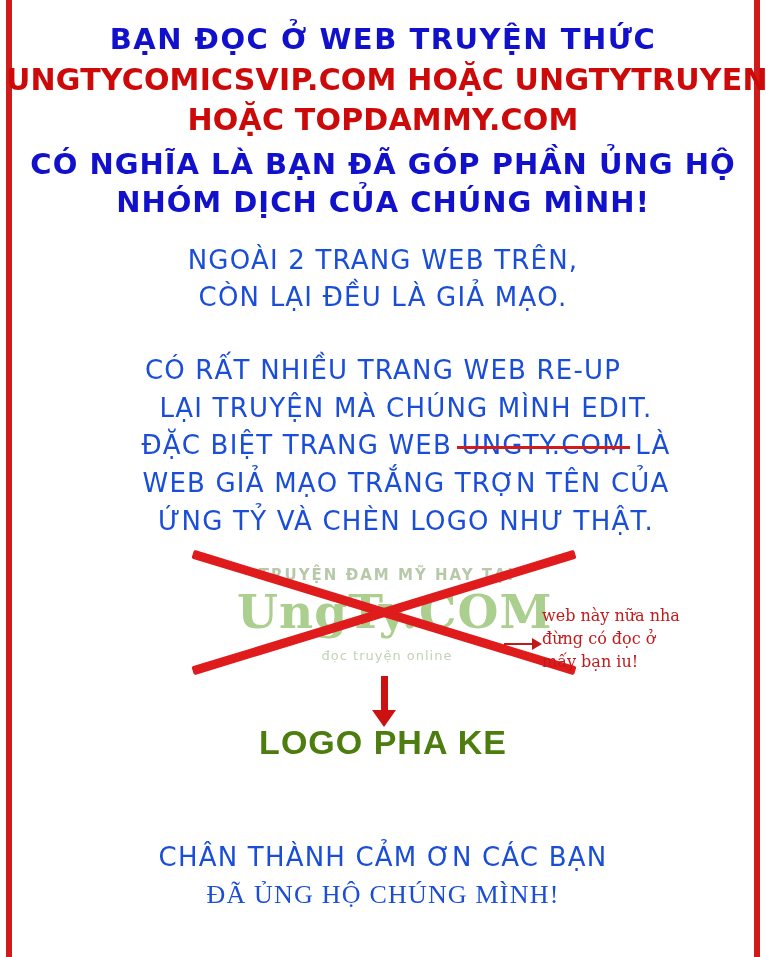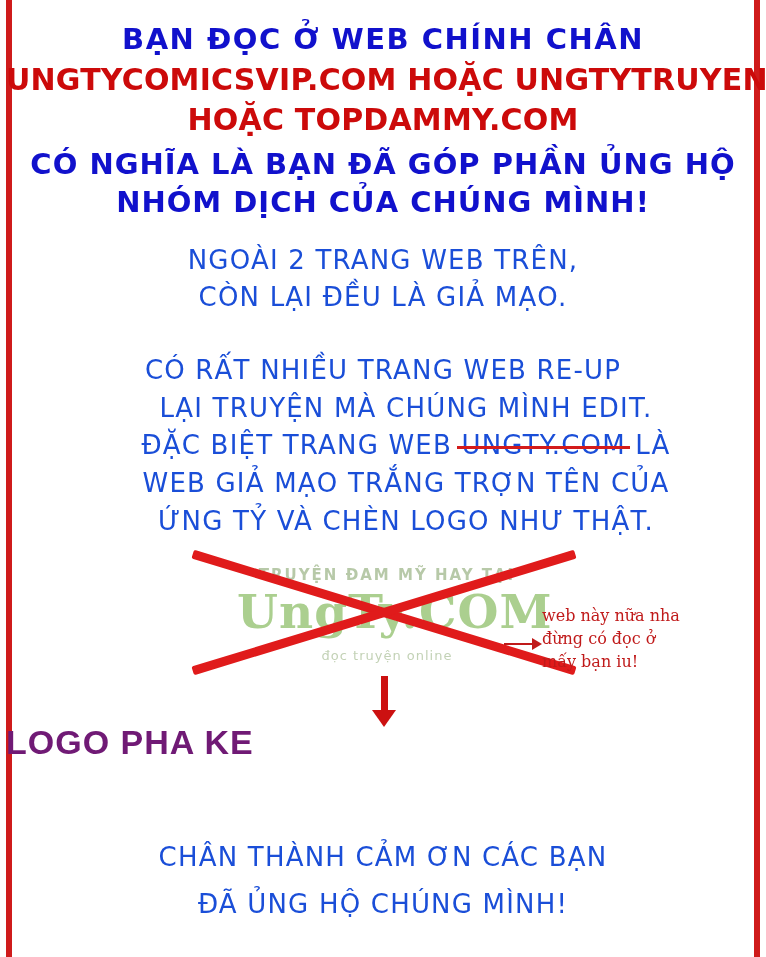--- a/index.html
+++ b/index.html
@@ -89,21 +89,21 @@
     height: 3px;
     background: #d31b1b;
   }
 
   .b4 {
     top: 842px;
     color: #1a4ed8;
     font-size: 26px;
     letter-spacing: 1.2px;
   }
-  .b4 .line + .line { margin-top: 16px; }
+  .b4 .line + .line { margin-top: 7px; font-family: Liberation Serif, serif; }
 
   
   .fake-logo-wrap {
     position: absolute;
     left: 231px;
     top: 560px;
     width: 300px;
     height: 110px;
   }
   .fake-logo-top {
@@ -225,36 +225,37 @@
     border-top: 17px solid #cc1111;
     border-left: 12px solid transparent;
     border-right: 12px solid transparent;
   }
 
   .logo-fake-label {
     position: absolute;
     left: 0;
     right: 0;
     top: 723px;
-    color: #701a75;
+    text-align: center;
+    color: #4d7c0f;
     font-size: 34px;
     font-weight: bold;
     letter-spacing: 1px;
     font-family: "Liberation Sans", sans-serif;
   }
 </style>
 </head>
 <body>
 
 <div class="page">
   <div class="edge left"></div>
   <div class="edge right"></div>
 
   <div class="block hdr">
-    <span class="line l1">BẠN ĐỌC Ở WEB CHÍNH CHÂN</span>
+    <span class="line l1">BẠN ĐỌC Ở WEB TRUYỆN THỨC</span>
     <span class="line l2">UNGTYCOMICSVIP.COM HOẶC UNGTYTRUYENVIP.COM</span>
     <span class="line l3">HOẶC TOPDAMMY.COM</span>
     <span class="line l4">CÓ NGHĨA LÀ BẠN ĐÃ GÓP PHẦN ỦNG HỘ</span>
     <span class="line l5">NHÓM DỊCH CỦA CHÚNG MÌNH!</span>
   </div>
 
   <div class="block b2">
     <span class="line">NGOÀI 2 TRANG WEB TRÊN,</span>
     <span class="line">CÒN LẠI ĐỀU LÀ GIẢ MẠO.</span>
   </div>

